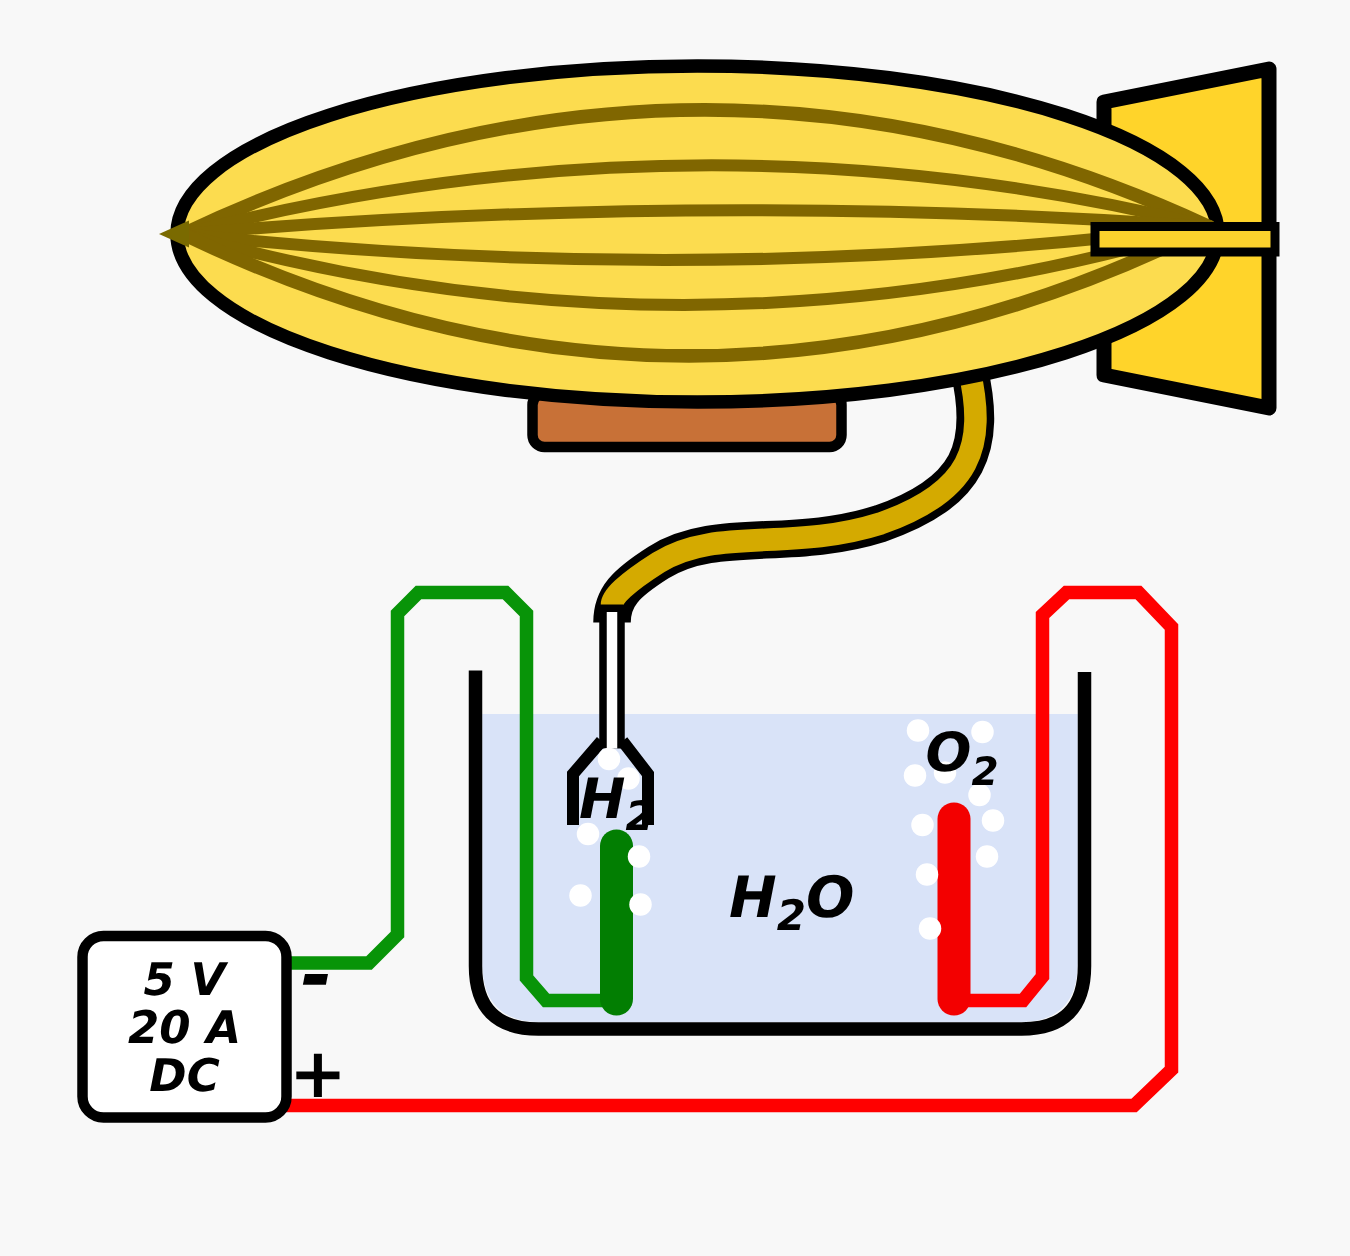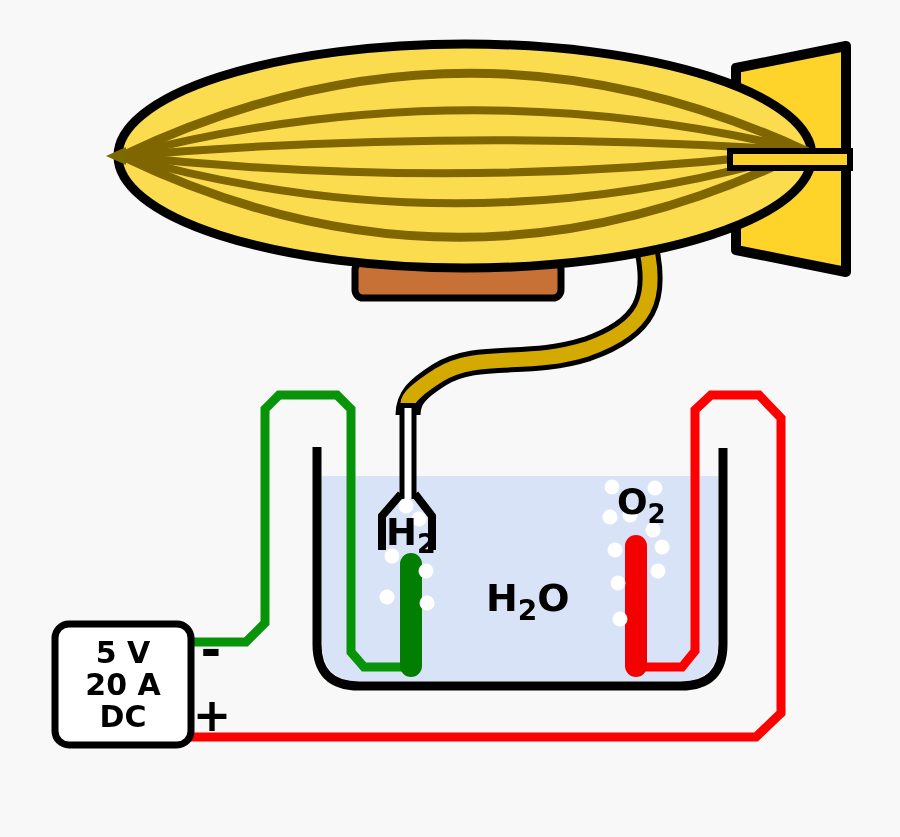--- a/index.html
+++ b/index.html
@@ -1,17 +1,17 @@
 <!DOCTYPE html>
 <html><head>
 <meta charset="utf-8">
 <style>
   html, body { margin: 0; padding: 0; }
   body { width: 900px; height: 837px; overflow: hidden; background: #F8F8F8; }
-  .stage { position: relative; width: 900px; height: 663px; }
+  .stage { position: relative; width: 900px; height: 663px; font-style: italic; }
   svg { display: block; }
   .outline { stroke: #000000; }
   .nofill { fill: none; }
   .lbl {
     font-family: "DejaVu Sans", "Liberation Sans", sans-serif;
     font-weight: bold;
     fill: #000000;
   }
 </style>
 </head>

